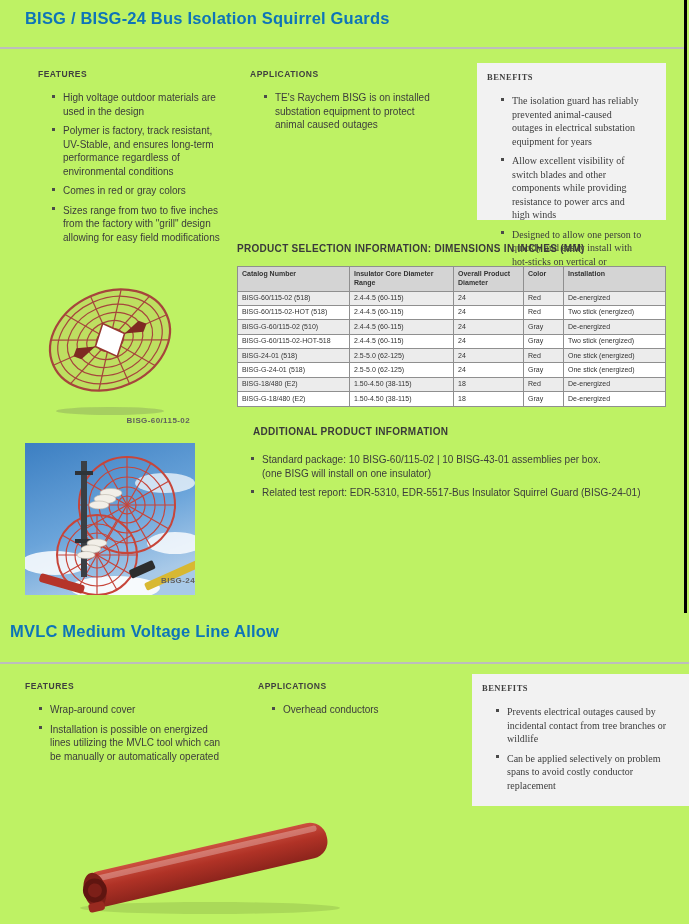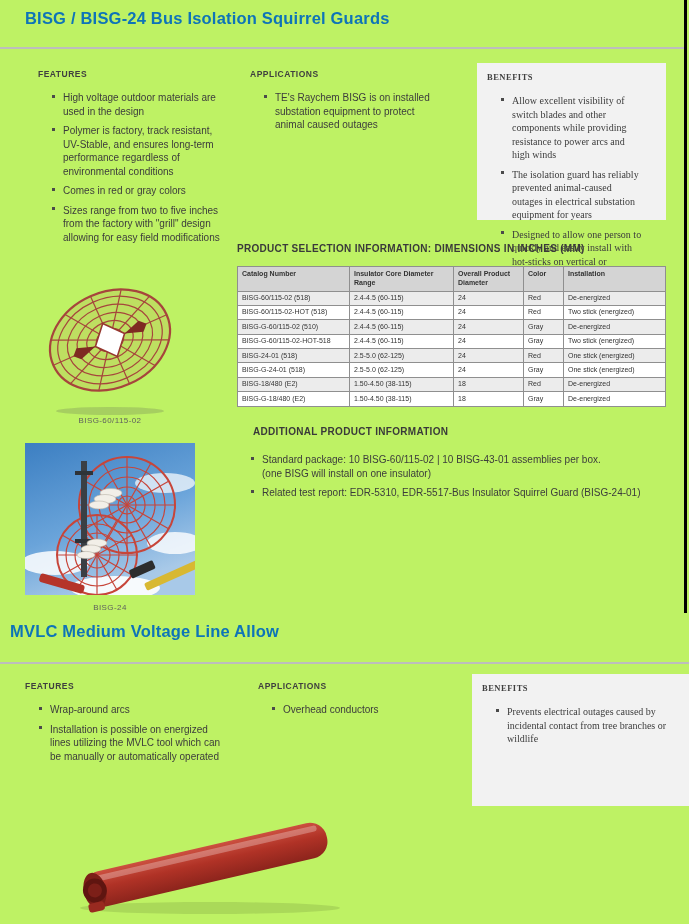--- a/index.html
+++ b/index.html
@@ -21,21 +21,21 @@
 
   .selection-heading{font-size:10px;font-weight:bold;color:#3a3a3a;letter-spacing:.3px;}
 
   table.sel{border-collapse:collapse;table-layout:fixed;width:428px;font-size:7px;color:#333;}
   table.sel th{background:#d4d4d4;font-weight:bold;text-align:left;vertical-align:top;
     border:1px solid #8f8f8f;padding:3px 4px;line-height:1.25;}
   table.sel td{border:1px solid #8f8f8f;padding:2.5px 4px;vertical-align:top;line-height:1.2;}
   table.sel tbody tr:nth-child(odd){background:#ececec;}
   table.sel tbody tr:nth-child(even){background:#ffffff;}
 
-  .caption{font-size:8px;color:#5f5f5f;letter-spacing:.4px;text-align:center;}
+  .caption{font-size:8px;color:#5f5f5f;letter-spacing:.4px;text-align:right;font-weight:bold;}
 
   .page-edge{background:#000;}
 </style>
 </head>
 <body>
 
 <div class="page">
 
   <div class="abs sec-title" style="left:25px;top:9px;">BISG / BISG-24 Bus Isolation Squirrel Guards</div>
 
@@ -55,22 +55,22 @@
   <div class="abs" style="left:250px;top:69px;width:198px;">
     <div class="col-heading">APPLICATIONS</div>
     <ul class="bullets">
       <li>TE's Raychem BISG is on installed substation equipment to protect animal caused outages</li>
     </ul>
   </div>
 
   <div class="abs benefits-box" style="left:477px;top:63px;width:189px;height:157px;">
     <div class="col-heading">BENEFITS</div>
     <ul class="bullets">
+      <li>The isolation guard has reliably prevented animal-caused outages in electrical substation equipment for years</li>
       <li>Allow excellent visibility of switch blades and other components while providing resistance to power arcs and high winds</li>
-      <li>The isolation guard has reliably prevented animal-caused outages in electrical substation equipment for years</li>
       <li>Designed to allow one person to quickly and easily install with hot-sticks on vertical or horizontal mounted insulators</li>
     </ul>
   </div>
 
   <div class="abs" style="left:30px;top:278px;width:160px;height:140px;">
     <svg width="160" height="140" viewBox="0 0 160 140">
       <ellipse cx="80" cy="133" rx="54" ry="4" fill="rgba(80,80,80,0.22)"></ellipse>
       <g transform="rotate(-24 80 62)" stroke="#a6453c" fill="none" stroke-width="1.2">
         <ellipse cx="80" cy="62" rx="62" ry="48" fill="rgba(196,90,80,0.12)" stroke-width="2.2"></ellipse>
         <ellipse cx="80" cy="62" rx="54" ry="41.5"></ellipse>
@@ -158,21 +158,21 @@
           <ellipse cx="74" cy="62" rx="10" ry="4"></ellipse>
         <ellipse cx="72" cy="100" rx="10" ry="4"></ellipse>
           <ellipse cx="66" cy="106" rx="10" ry="4"></ellipse>
           <ellipse cx="61" cy="112" rx="9" ry="3.6"></ellipse>
       </g>
       <rect x="118" y="128" width="60" height="8" rx="2" fill="#d8b832" transform="rotate(-24 148 132)"></rect>
       <rect x="104" y="122" width="26" height="9" rx="2" fill="#2d2d2d" transform="rotate(-24 117 126)"></rect>
       <rect x="14" y="136" width="46" height="9" rx="3" fill="#b5342a" transform="rotate(16 37 140)"></rect>
     </svg>
   </div>
-  <div class="abs caption" style="left:25px;top:603px;width:170px;">BISG-24</div>
+  <div class="abs caption" style="left:25px;top:576px;width:170px;">BISG-24</div>
 
   <div class="abs selection-heading" style="left:237px;top:243px;width:440px;">PRODUCT SELECTION INFORMATION: DIMENSIONS IN INCHES (MM)</div>
 
   <table class="sel abs" style="left:237px;top:266px;">
     <colgroup>
       <col style="width:112px">
         <col style="width:104px">
         <col style="width:70px">
         <col style="width:40px">
         <col style="width:102px">
@@ -252,36 +252,37 @@
 (one BISG will install on one insulator)</li>
     <li>Related test report: EDR-5310, EDR-5517-Bus Insulator Squirrel Guard (BISG-24-01)</li>
   </ul>
 
   <div class="abs sec-title" style="left:10px;top:622px;">MVLC Medium Voltage Line Allow</div>
   <div class="abs rule" style="left:0;top:662px;width:689px;"></div>
 
   <div class="abs" style="left:25px;top:681px;width:215px;">
     <div class="col-heading">FEATURES</div>
     <ul class="bullets">
-      <li>Wrap-around arcs</li>
+      <li>Wrap-around cover</li>
       <li>Installation is possible on energized lines utilizing the MVLC tool which can be manually or automatically operated</li>
     </ul>
   </div>
 
   <div class="abs" style="left:258px;top:681px;width:180px;">
     <div class="col-heading">APPLICATIONS</div>
     <ul class="bullets">
       <li>Overhead conductors</li>
     </ul>
   </div>
 
   <div class="abs benefits-box" style="left:472px;top:674px;width:217px;height:132px;">
     <div class="col-heading">BENEFITS</div>
     <ul class="bullets">
       <li>Prevents electrical outages caused by incidental contact from tree branches or wildlife</li>
+      <li>Can be applied selectively on problem spans to avoid costly conductor replacement</li>
     </ul>
   </div>
 
   <div class="abs" style="left:50px;top:805px;width:310px;height:110px;">
     <svg width="310" height="110" viewBox="0 0 310 110">
       <defs>
         <linearGradient id="tubeGrad" x1="0" y1="0" x2="0" y2="1">
           <stop offset="0" stop-color="#cc5040"></stop>
             <stop offset="0.45" stop-color="#b03226"></stop>
             <stop offset="1" stop-color="#8c241c"></stop>

